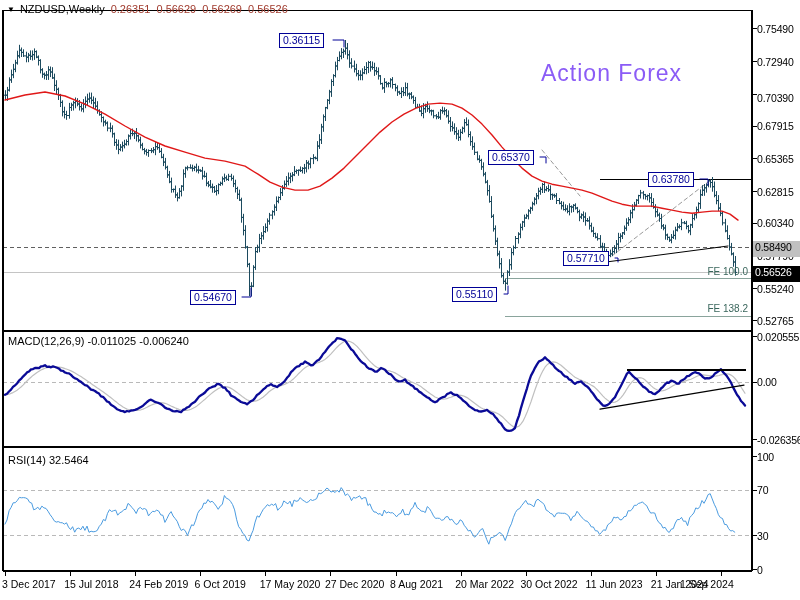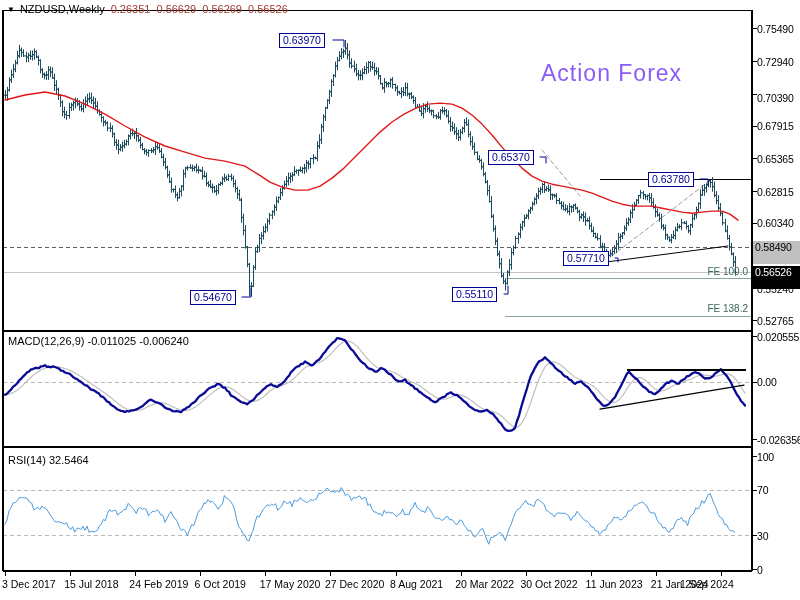--- a/index.html
+++ b/index.html
@@ -8,21 +8,21 @@
   #chart-svg{position:absolute;left:0;top:0;z-index:2}
   .watermark{position:absolute;left:541px;top:60px;font-size:23px;letter-spacing:1px;z-index:1;white-space:nowrap}
   .title{position:absolute;left:7px;top:3px;font-size:11px;color:#000;z-index:4;white-space:nowrap}
   .title .tri{font-size:8px;margin-right:5px;vertical-align:1px;color:#000}
   .title .num{margin-left:6px}
   .ind-lbl{position:absolute;left:8px;font-size:11px;color:#000;z-index:4;white-space:nowrap}
   .axis-lbl{position:absolute;left:757px;font-size:10.5px;color:#000;z-index:4;white-space:nowrap;letter-spacing:-0.2px}
   .date-lbl{position:absolute;top:578px;font-size:10.5px;color:#000;z-index:4;white-space:nowrap}
   .callout{position:absolute;border:1px solid #000096;color:#000096;background:#fff;
            font-size:10.5px;line-height:13px;padding:0 3px;z-index:5;white-space:nowrap}
-  .price-tag{position:absolute;left:753px;width:46px;height:23px;line-height:13px;
+  .price-tag{position:absolute;left:753px;width:46px;height:16px;line-height:13px;
              font-size:10.5px;padding-left:2px;z-index:5;letter-spacing:-0.2px}
   .fe-lbl{position:absolute;right:52px;font-size:10px;z-index:3;white-space:nowrap}
 </style>
 </head>
 <body>
 
 <div class="watermark" style="color: #8b5cf6;">Action Forex</div>
 
 <svg id="chart-svg" width="800" height="600">
     <line x1="3" y1="272.3960015993602" x2="752" y2="272.3960015993602" stroke="#c4c4c4" stroke-width="1" shape-rendering="crispEdges"></line>
@@ -123,20 +123,20 @@
 <div class="date-lbl" style="left: 129.36px;">24 Feb 2019</div>
 <div class="date-lbl" style="left: 194.54px;">6 Oct 2019</div>
 <div class="date-lbl" style="left: 259.72px;">17 May 2020</div>
 <div class="date-lbl" style="left: 324.9px;">27 Dec 2020</div>
 <div class="date-lbl" style="left: 390.08px;">8 Aug 2021</div>
 <div class="date-lbl" style="left: 455.26px;">20 Mar 2022</div>
 <div class="date-lbl" style="left: 520.44px;">30 Oct 2022</div>
 <div class="date-lbl" style="left: 585.62px;">11 Jun 2023</div>
 <div class="date-lbl" style="left: 650.8px;">21 Jan 2024</div>
 <div class="date-lbl" style="left: 680px;">1 Sep 2024</div>
-<div class="callout" style="left: 279px; top: 33px;">0.63970</div>
+<div class="callout" style="left: 279px; top: 33px;">0.36115</div>
 <div class="callout" style="left: 488px; top: 150px;">0.65370</div>
 <div class="callout" style="left: 648px; top: 172px;">0.63780</div>
 <div class="callout" style="left: 563px; top: 251px;">0.57710</div>
 <div class="callout" style="left: 452px; top: 287px;">0.55110</div>
 <div class="callout" style="left: 190px; top: 290px;">0.54670</div>
 <div class="price-tag" style="top: 240.688px; background: rgb(192, 192, 192); color: rgb(0, 0, 0);">0.58490</div>
 <div class="price-tag" style="top: 265.896px; background: rgb(0, 0, 0); color: rgb(255, 255, 255);">0.56526</div>
 
 </body></html>

